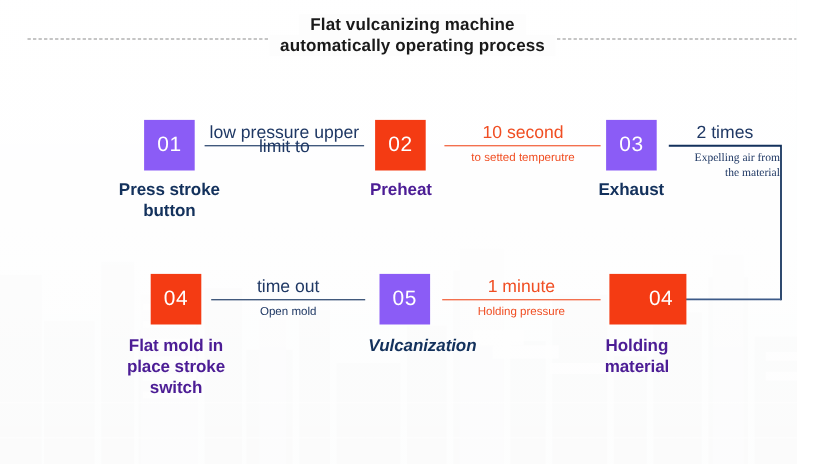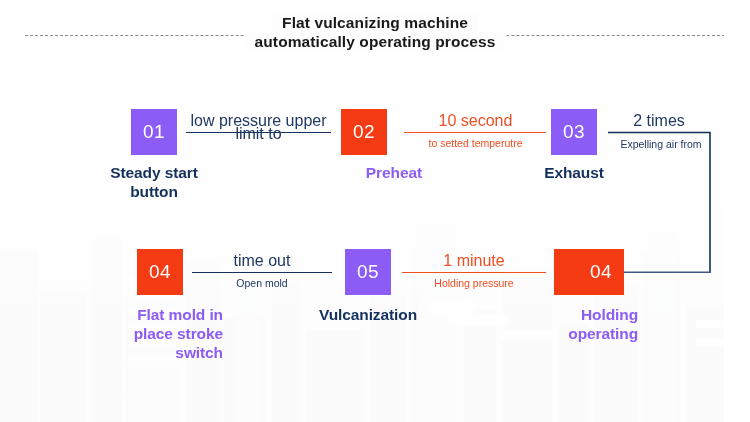--- a/index.html
+++ b/index.html
@@ -68,37 +68,37 @@
 
   .steplabel{
     position:absolute;
     text-align:center;
     font-size:15.5px;
     font-weight:bold;
     line-height:19px;
     letter-spacing:-.1px;
   }
   .steplabel.navy{color:#13315c;}
-  .steplabel.orange{color:#8b5cf6;text-align:right;}
+  .steplabel.orange{color:#4c1d95;}
 
   
   .hline{position:absolute;height:0;border-top:1.6px solid #13315c;}
   .hline.orange{border-top-color:#f04e23;}
 
   .conn-top{
     position:absolute;text-align:center;
     font-size:16px;line-height:13px;
   }
   .conn-bot{
     position:absolute;text-align:center;
     font-size:10.5px;line-height:14px;
   }
   .conn-navy{color:#1f3864;}
   .conn-orange{color:#f04e23;}
-  .conn-left{text-align:center;}
+  .conn-left{text-align:right;font-family:Liberation Serif, serif;}
 
   
   #elbow{position:absolute;left:600px;top:125px;}
 </style>
 </head>
 <body>
 
 <div id="stage">
 
   <svg id="bg-city" viewBox="0 0 750 422" preserveAspectRatio="xMidYMax slice">
@@ -150,21 +150,21 @@
   <div id="title-rule"></div>
   <div id="title-block">
     <div><span class="tline">Flat vulcanizing machine</span></div>
     <div><span class="tline">automatically operating process</span></div>
   </div>
 
   <div class="numbox navy" style="left:131px;top:109px;">
     <span>01</span>
   </div>
   <div class="steplabel navy" style="left:94px;top:163px;width:120px;">
-    <div>Steady start</div>
+    <div>Press stroke</div>
     <div>button</div>
   </div>
 
   <div class="hline" style="left:186px;top:132px;width:145px;"></div>
   <div class="conn-top conn-navy" style="left:181px;top:114px;width:155px;">low pressure upper limit to</div>
 
   <div class="numbox orange" style="left:341px;top:109px;">
     <span>02</span>
   </div>
   <div class="steplabel orange" style="left:307px;top:163px;width:115px;">
@@ -182,47 +182,48 @@
     <div>Exhaust</div>
   </div>
 
   <svg id="elbow" width="130" height="160" viewBox="0 0 130 160">
     <path d="M 8 7.5 L 110 7.5 L 110 148" fill="none" stroke="#13315c" stroke-width="1.6"></path>
     <line x1="110" y1="147.2" x2="4" y2="147.2" stroke="#3c5a88" stroke-width="1.6"></line>
   </svg>
   <div class="conn-top conn-navy" style="left:608px;top:114px;width:102px;">2 times</div>
   <div class="conn-bot conn-navy conn-left" style="left:613px;top:137px;width:96px;">
     <div>Expelling air from</div>
+    <div>the material</div>
   </div>
 
   <div class="numbox orange" style="left:137px;top:249px;">
     <span>04</span>
   </div>
   <div class="steplabel orange" style="left:97px;top:305px;width:126px;">
     <div>Flat mold in</div>
     <div>place stroke</div>
     <div>switch</div>
   </div>
 
   <div class="hline" style="left:192px;top:272px;width:140px;"></div>
   <div class="conn-top conn-navy" style="left:186px;top:254px;width:152px;">time out</div>
   <div class="conn-bot conn-navy" style="left:186px;top:276px;width:152px;">Open mold</div>
 
   <div class="numbox navy" style="left:345px;top:249px;">
     <span>05</span>
   </div>
-  <div class="steplabel navy" style="left:308px;top:305px;width:120px;">
+  <div class="steplabel navy" style="left:324px;top:305px;width:120px;font-style:italic;">
     <div>Vulcanization</div>
   </div>
 
   <div class="hline orange" style="left:402px;top:272px;width:144px;"></div>
   <div class="conn-top conn-orange" style="left:396px;top:254px;width:156px;">1 minute</div>
   <div class="conn-bot conn-orange" style="left:396px;top:276px;width:156px;">Holding pressure</div>
 
   <div class="numbox orange" style="left:554px;top:249px;padding-left:24px;">
     <span>04</span>
   </div>
   <div class="steplabel orange" style="left:520px;top:305px;width:118px;">
     <div>Holding</div>
-    <div>operating</div>
+    <div>material</div>
   </div>
 
 </div>
 
 </body></html>

